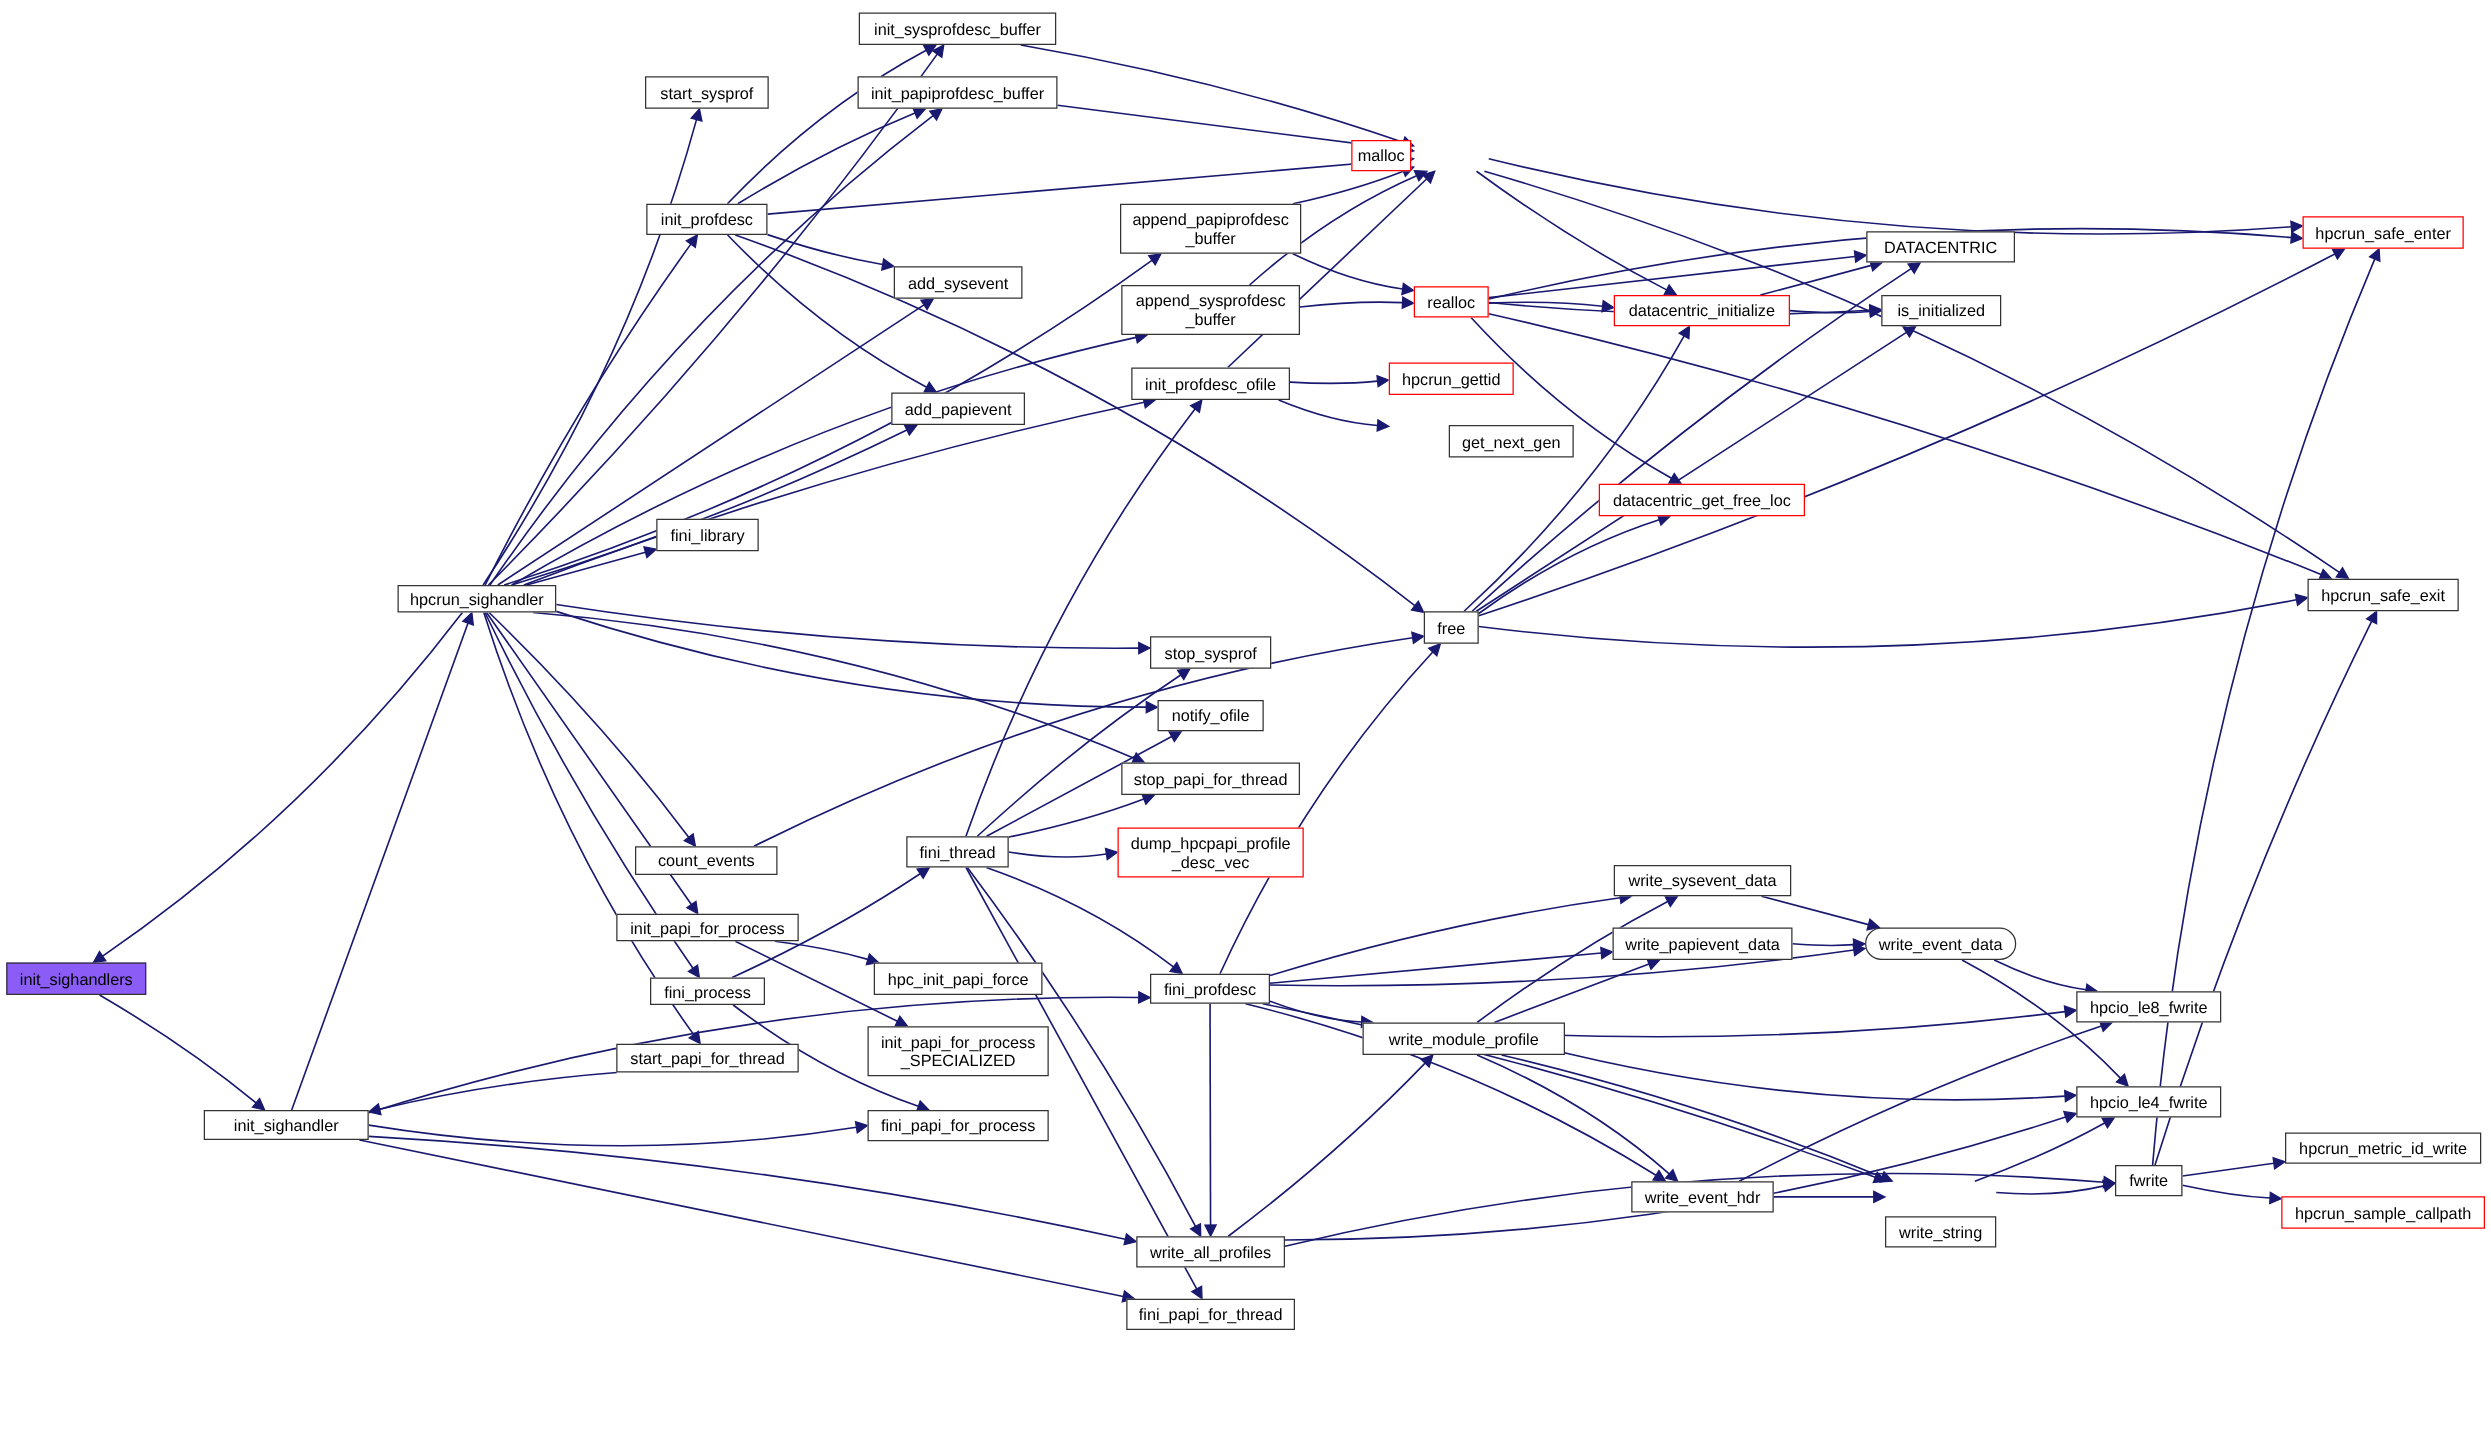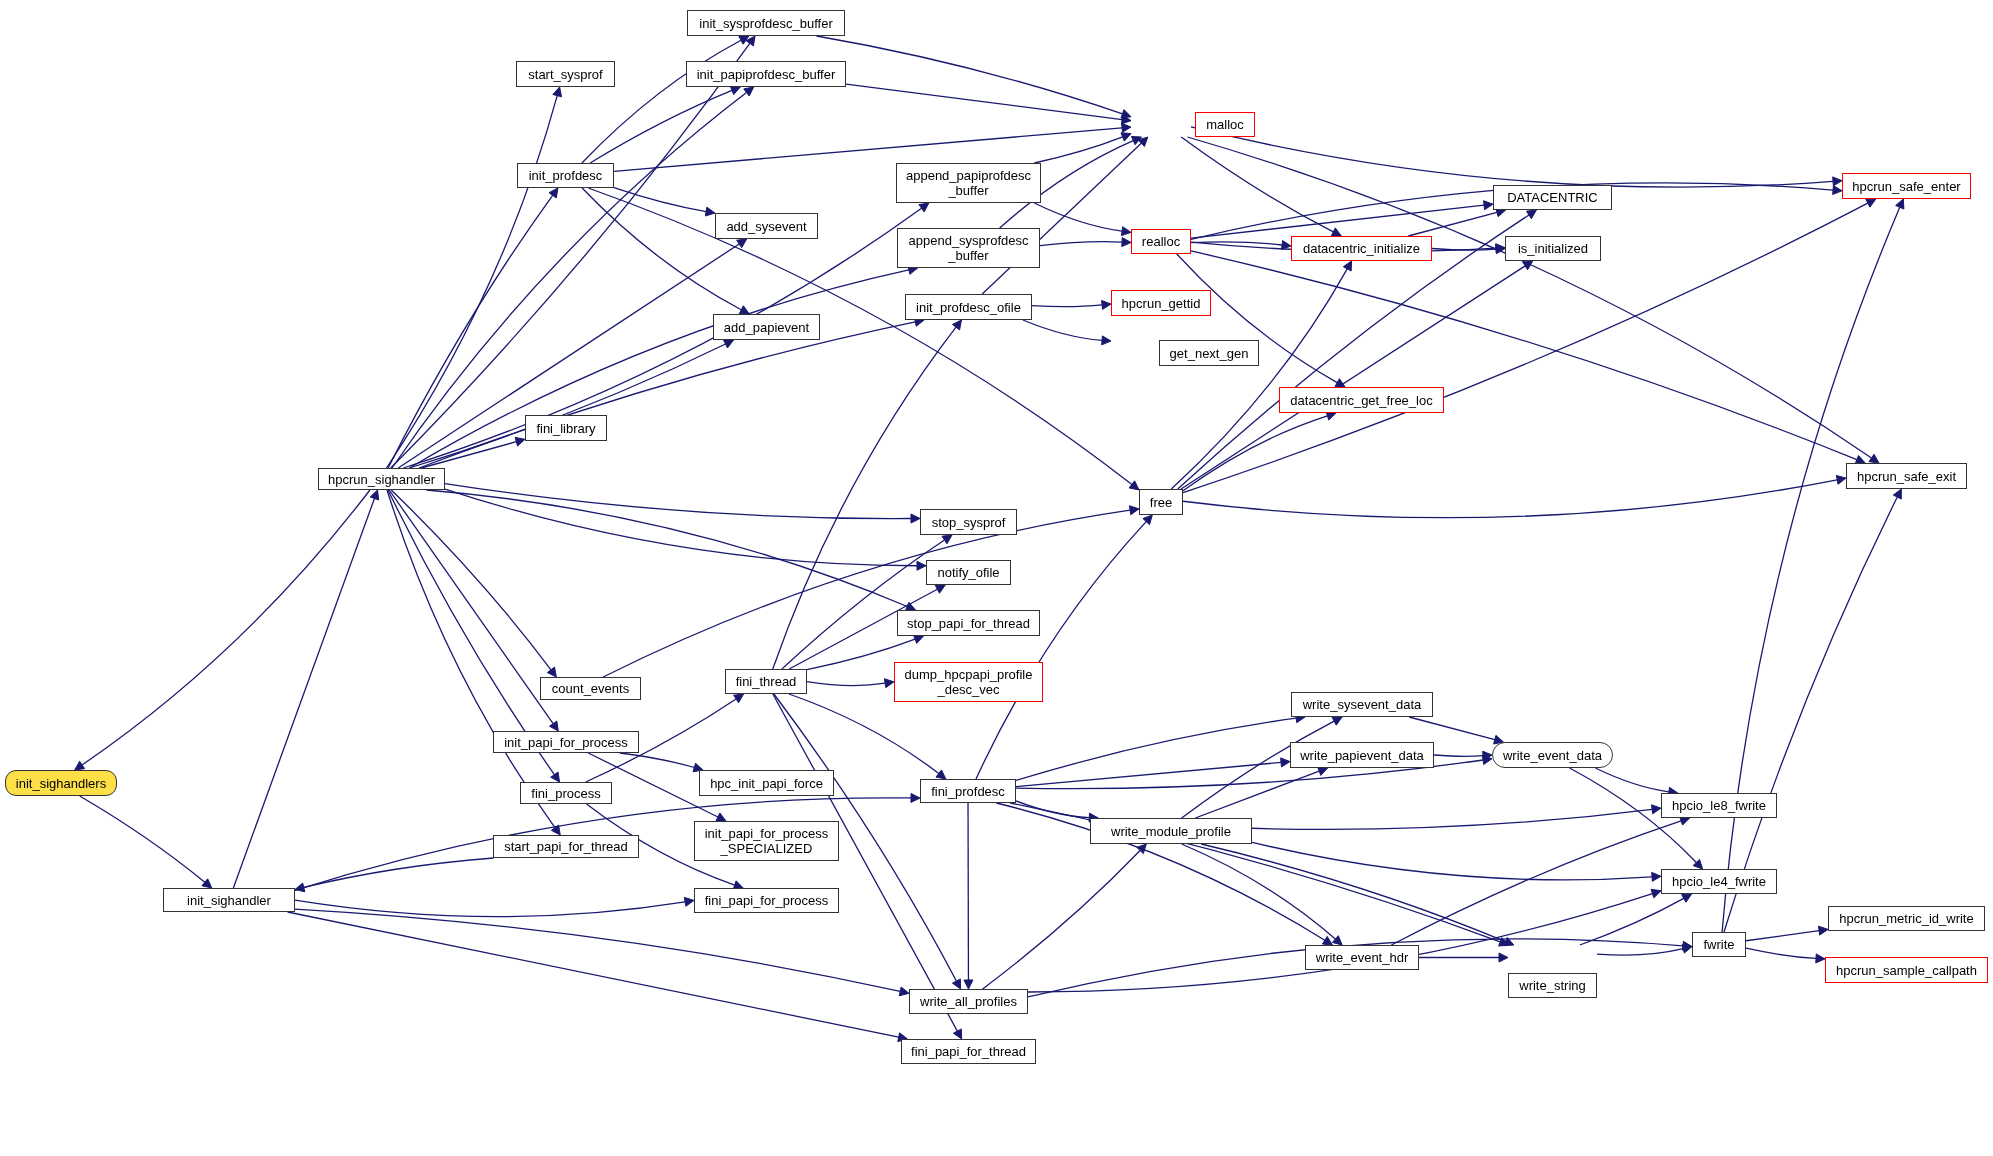--- a/index.html
+++ b/index.html
@@ -7,21 +7,21 @@
          font-family: "Liberation Sans", "DejaVu Sans", sans-serif; }
   #graph-canvas { position: absolute; left: 0; top: 0; width: 1993px; height: 1156px; }
   #edges { position: absolute; left: 0; top: 0; }
   .node {
     position: absolute; box-sizing: border-box;
     border: 1.5px solid #333333; background: #ffffff;
     display: flex; align-items: center; justify-content: center; text-align: center;
     font-size: 13px; line-height: 15px; color: #000000; white-space: pre-line;
     cursor: pointer;
   }
-  .node.highlight { background: #fde047; border-color: #333333; border-radius: 11px; }
+  .node.highlight { background: #8b5cf6; border-color: #333333; }
   .node.external { border-color: #ff0000; }
   .edge { fill: none; stroke: #191970; stroke-width: 1.3; }
   .arrow { fill: #191970; stroke: #191970; }
 </style>
 </head>
 <body>
 
 <div id="graph-canvas">
   <svg id="edges" width="1993" height="1156">
       <path d="M369.9029605263158,490 Q244.70427631578949,653.6157894736842 82.13194587433829,764.9157822925702" class="edge"></path>
@@ -226,21 +226,21 @@
 <div class="node highlight" style="left: 5px; top: 770px; width: 112px; height: 26px;">init_sighandlers</div>
     <div class="node" style="left: 318px; top: 468px; width: 127px; height: 22px;">hpcrun_sighandler</div>
     <div class="node" style="left: 163px; top: 888px; width: 132px; height: 24px;">init_sighandler</div>
     <div class="node" style="left: 687px; top: 10px; width: 158px; height: 26px;">init_sysprofdesc_buffer</div>
     <div class="node" style="left: 516px; top: 61px; width: 99px; height: 26px;">start_sysprof</div>
     <div class="node" style="left: 686px; top: 61px; width: 160px; height: 26px;">init_papiprofdesc_buffer</div>
     <div class="node" style="left: 517px; top: 163px; width: 97px; height: 25px;">init_profdesc</div>
     <div class="node" style="left: 715px; top: 213px; width: 103px; height: 26px;">add_sysevent</div>
     <div class="node" style="left: 713px; top: 314px; width: 107px; height: 26px;">add_papievent</div>
     <div class="node" style="left: 525px; top: 415px; width: 82px; height: 26px;">fini_library</div>
-    <div class="node" style="left: 540px; top: 677px; width: 101px; height: 23px;">count_events</div>
+    <div class="node" style="left: 508px; top: 677px; width: 114px; height: 23px;">count_events</div>
     <div class="node" style="left: 493px; top: 731px; width: 146px; height: 22px;">init_papi_for_process</div>
     <div class="node" style="left: 520px; top: 782px; width: 92px; height: 22px;">fini_process</div>
     <div class="node" style="left: 493px; top: 835px; width: 146px; height: 23px;">start_papi_for_thread</div>
     <div class="node" style="left: 896px; top: 163px; width: 145px; height: 40px;">append_papiprofdesc
 _buffer</div>
     <div class="node" style="left: 897px; top: 228px; width: 143px; height: 40px;">append_sysprofdesc
 _buffer</div>
     <div class="node" style="left: 905px; top: 294px; width: 127px; height: 26px;">init_profdesc_ofile</div>
     <div class="node" style="left: 920px; top: 509px; width: 97px; height: 26px;">stop_sysprof</div>
     <div class="node" style="left: 926px; top: 560px; width: 85px; height: 25px;">notify_ofile</div>
@@ -248,21 +248,21 @@
     <div class="node" style="left: 725px; top: 669px; width: 82px; height: 25px;">fini_thread</div>
     <div class="node external" style="left: 894px; top: 662px; width: 149px; height: 40px;">dump_hpcpapi_profile
 _desc_vec</div>
     <div class="node" style="left: 699px; top: 770px; width: 135px; height: 26px;">hpc_init_papi_force</div>
     <div class="node" style="left: 694px; top: 821px; width: 145px; height: 40px;">init_papi_for_process
 _SPECIALIZED</div>
     <div class="node" style="left: 694px; top: 888px; width: 145px; height: 25px;">fini_papi_for_process</div>
     <div class="node" style="left: 920px; top: 779px; width: 96px; height: 24px;">fini_profdesc</div>
     <div class="node" style="left: 909px; top: 989px; width: 119px; height: 25px;">write_all_profiles</div>
     <div class="node" style="left: 901px; top: 1039px; width: 135px; height: 25px;">fini_papi_for_thread</div>
-    <div class="node external" style="left: 1195px; top: 112px; width: 60px; height: 25px;">malloc</div>
+    <div class="node external" style="left: 1081px; top: 112px; width: 48px; height: 25px;">malloc</div>
     <div class="node external" style="left: 1131px; top: 229px; width: 60px; height: 25px;">realloc</div>
     <div class="node external" style="left: 1111px; top: 290px; width: 100px; height: 26px;">hpcrun_gettid</div>
     <div class="node" style="left: 1111px; top: 340px; width: 100px; height: 26px; margin-left: 48px;">get_next_gen</div>
     <div class="node" style="left: 1139px; top: 489px; width: 44px; height: 26px;">free</div>
     <div class="node external" style="left: 1291px; top: 236px; width: 141px; height: 25px;">datacentric_initialize</div>
     <div class="node external" style="left: 1279px; top: 387px; width: 165px; height: 26px;">datacentric_get_free_loc</div>
     <div class="node" style="left: 1493px; top: 185px; width: 119px; height: 25px;">DATACENTRIC</div>
     <div class="node" style="left: 1505px; top: 236px; width: 96px; height: 25px;">is_initialized</div>
     <div class="node external" style="left: 1842px; top: 173px; width: 129px; height: 26px;">hpcrun_safe_enter</div>
     <div class="node" style="left: 1846px; top: 463px; width: 121px; height: 26px;">hpcrun_safe_exit</div>

